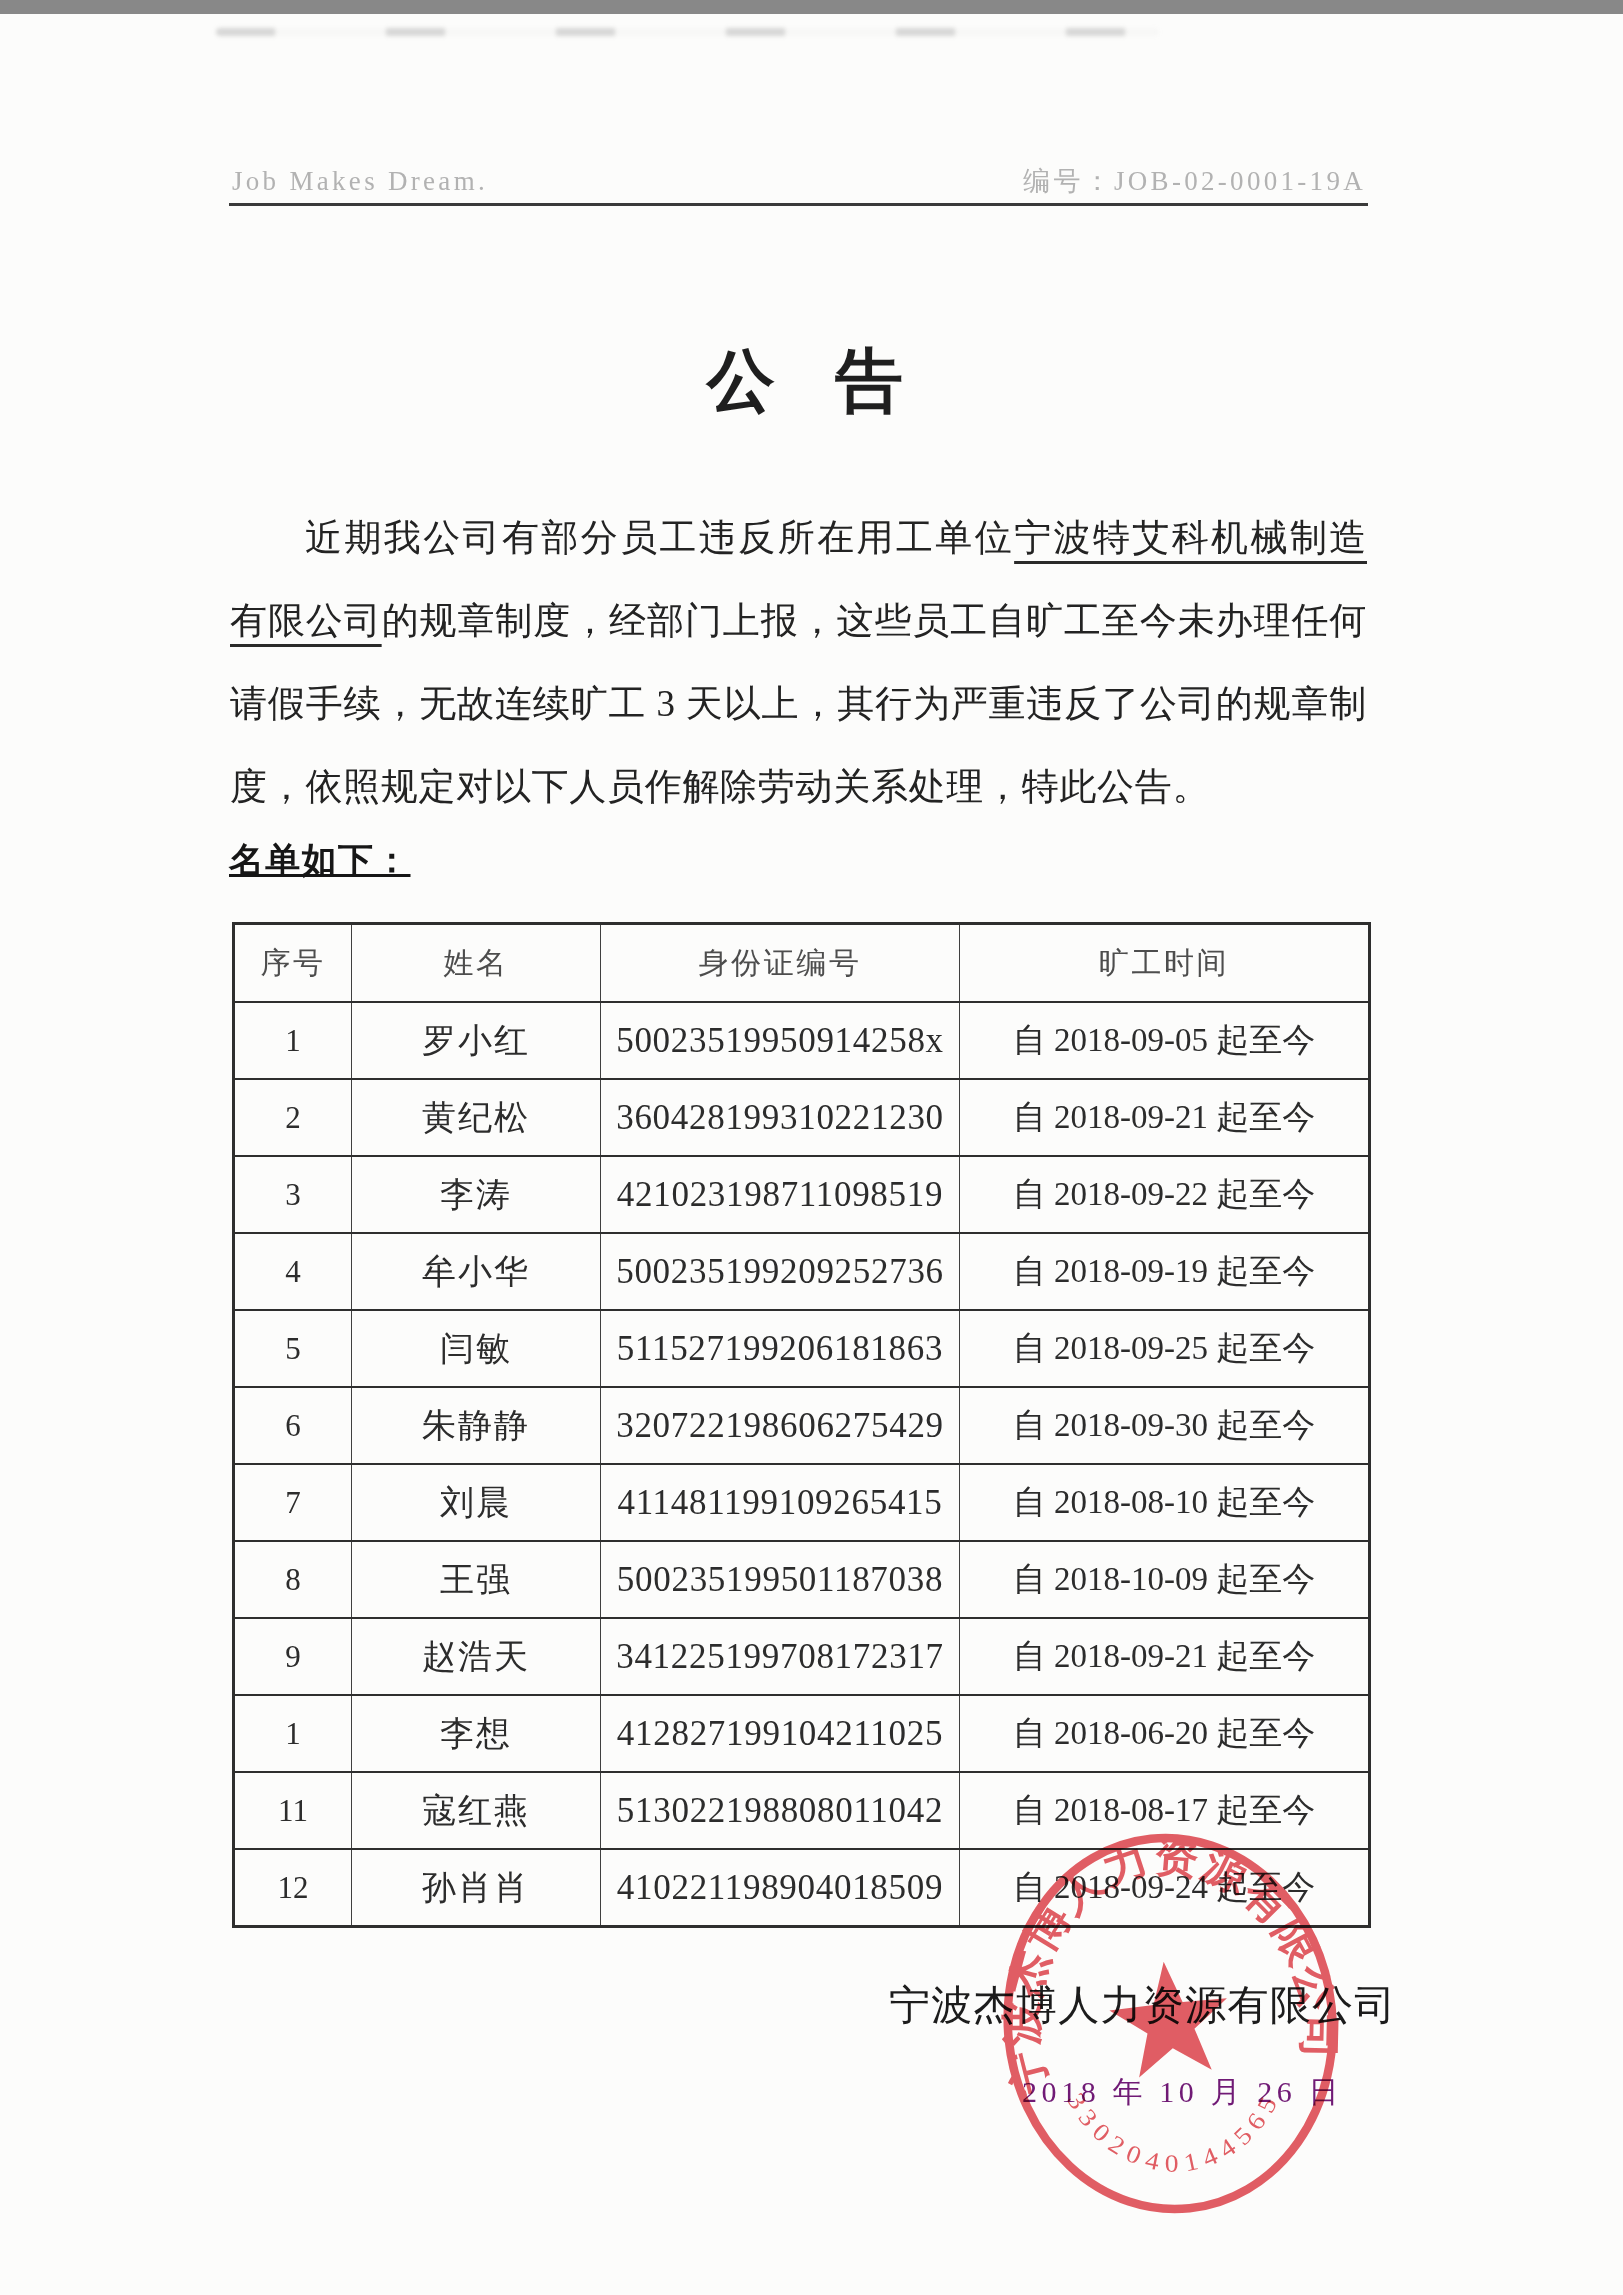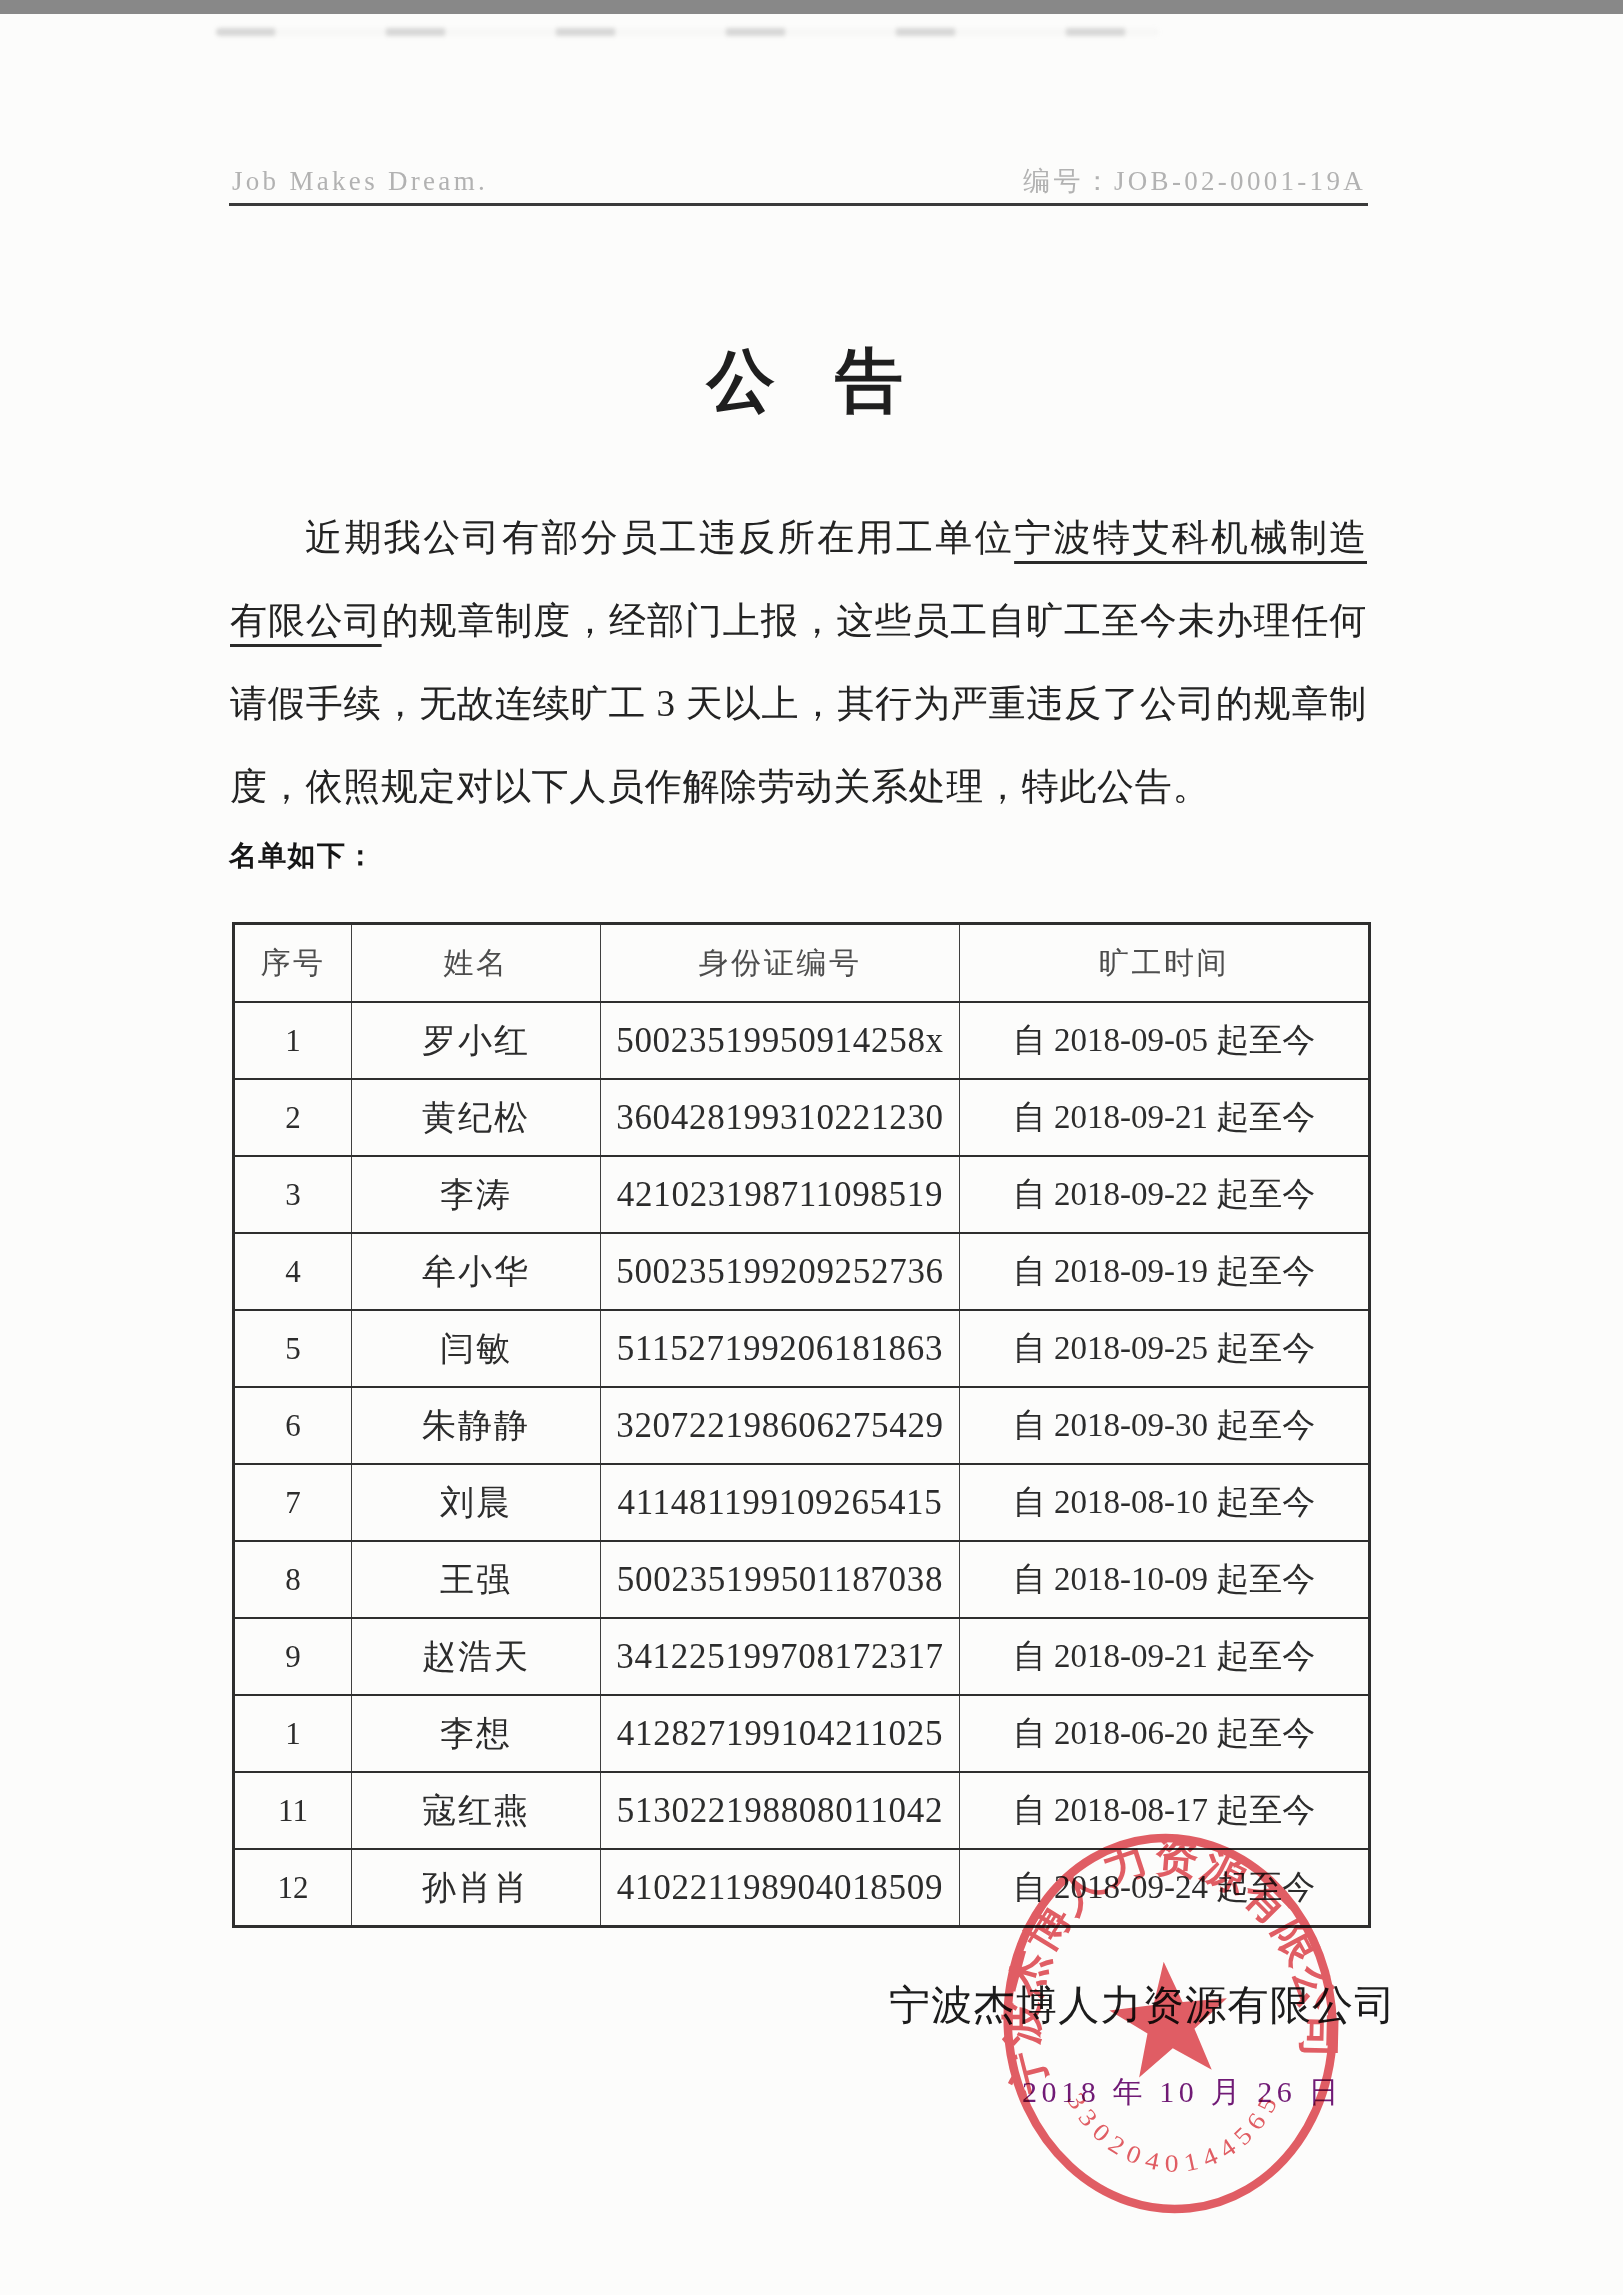--- a/index.html
+++ b/index.html
@@ -27,22 +27,22 @@
     font-size:68px; font-weight:600; letter-spacing:5.2px; word-spacing:33px; color:#1f1f1f;
   }
   
   .bodywrap { position:absolute; left:230px; top:482px; width:1137px; font-size:37px; color:#232323; }
   .bline { height:83px; line-height:83px; white-space:nowrap; letter-spacing:0.7px; }
   .bline.just { white-space:normal; text-align:justify; text-align-last:justify; text-justify:inter-character; }
   .bline.indent { text-indent:75px; }
   .bline .u { text-decoration:underline; text-decoration-thickness:2.6px; text-underline-offset:10.5px; text-decoration-color:#2a2a2a; }
   
   .list-label {
-    position:absolute; left:229px; top:823px; font-size:28px; font-weight:bold;
-    font-family:"Liberation Sans","DejaVu Sans",sans-serif; color:#161616; letter-spacing:1.3px;
+    position:absolute; left:229px; top:823px; font-size:35px; font-weight:bold;
+    font-family:"Liberation Sans","DejaVu Sans",sans-serif; color:#161616; letter-spacing:1.3px;text-decoration:underline;
   }
   
   table.roster {
     position:absolute; left:232px; top:908px; width:1136px;
     border-collapse:collapse; table-layout:fixed;
     border:3.3px solid #2e2e2e;
     padding-left:35px;
   }
   .roster th, .roster td {
     border-left:1.3px solid #3f3f3f; border-right:1.3px solid #3f3f3f;

